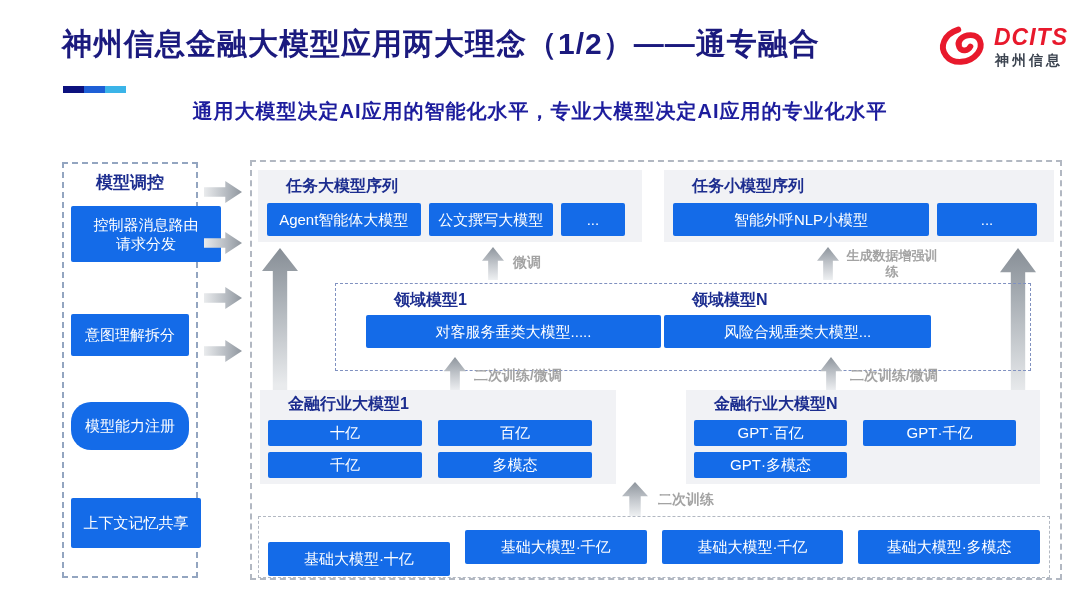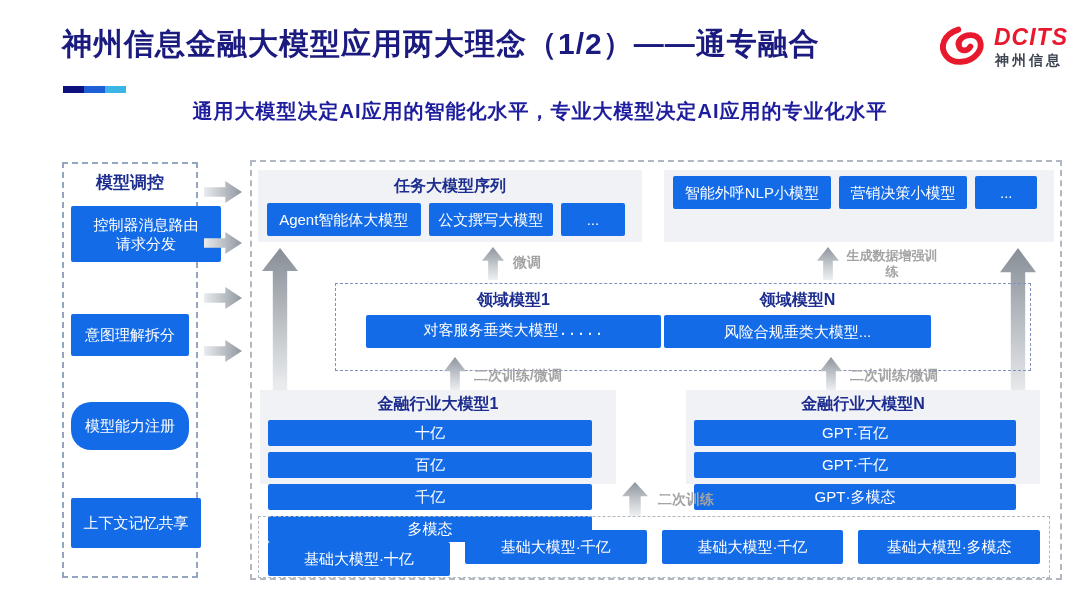--- a/index.html
+++ b/index.html
@@ -12,41 +12,41 @@
   .seg1{background:#0c117e;} .seg2{background:#1e5fd6;} .seg3{background:#3bb4e8;}
   .subtitle{position:absolute;left:0;right:0;top:98px;text-align:center;font-size:20px;font-weight:800;color:#1d1d9d;letter-spacing:1px;}
   .logo{position:absolute;left:936px;top:18px;width:136px;height:62px;}
   .logo svg{position:absolute;left:0;top:4px;}
   .logo-brand{position:absolute;left:58px;top:6px;font-size:23px;font-weight:800;font-style:italic;color:#e8192c;letter-spacing:1px;}
   .logo-company{position:absolute;left:59px;top:34px;font-size:14px;font-weight:700;color:#3c4450;letter-spacing:3px;}
 
   
   .pill{display:flex;align-items:center;justify-content:center;background:#146be8;color:#ffffff;
         font-size:15px;font-weight:500;border-radius:2px;text-align:center;line-height:1.3;}
-  .grp-hd{color:#1c2d8f;font-weight:800;font-size:16px;text-align:center;}
+  .grp-hd{color:#1c2d8f;font-weight:800;font-size:16px;text-align:left;padding-left:28px;}
   .arrow-label{position:absolute;color:#a3a3a3;font-weight:700;font-size:14px;white-space:nowrap;}
 
   .arr-up-s{position:absolute;background:linear-gradient(180deg,#8e959d 0%,#c6cacf 55%,#eef0f2 100%);
             clip-path:polygon(50% 0%,100% 42%,72% 42%,72% 100%,28% 100%,28% 42%,0% 42%);}
   .arr-up-tall{position:absolute;background:linear-gradient(180deg,#878e96 0%,#aab0b6 35%,#e9ebed 96%);
             clip-path:polygon(50% 0%,100% 16%,70% 16%,70% 100%,30% 100%,30% 16%,0% 16%);}
   .arr-right{position:absolute;background:linear-gradient(90deg,#e9ebed 0%,#b9bec4 55%,#8f969e 100%);
             clip-path:polygon(0% 28%,56% 28%,56% 0%,100% 50%,56% 100%,56% 72%,0% 72%);}
 
   
   .sidebar{position:absolute;left:62px;top:162px;width:136px;height:416px;border:2px dashed #93a5c0;box-sizing:border-box;}
   .sidebar-title{position:absolute;left:0;right:0;top:7px;text-align:center;font-size:17px;font-weight:800;color:#1c2d8f;}
   .sb-item{position:absolute;left:7px;width:118px;}
 
   
   .main{position:absolute;left:250px;top:160px;width:812px;height:420px;border:2px dashed #b2b8c2;box-sizing:border-box;}
   .group{position:absolute;background:#f1f2f5;}
   .group .grp-hd{margin-top:6px;}
   .row{display:flex;gap:8px;padding:6px 17px 0 9px;}
-  .grid2{display:grid;grid-template-columns:1fr;gap:6px 16px;padding:5px 24px 0 8px;}
+  .grid2{display:grid;grid-template-columns:1fr 1fr;gap:6px 16px;padding:5px 24px 0 8px;}
   .grid2 .pill{height:26px;}
   .dashed-box{position:absolute;border:1px dashed #8091c0;box-sizing:border-box;}
   .domain-hd{position:absolute;top:6px;font-size:16px;}
   .domain-pill{position:absolute;top:31px;height:33px;}
 </style>
 </head>
 <body>
 
 <div id="canvas">
 
@@ -86,39 +86,39 @@
   <div class="group" style="left:258px;top:170px;width:384px;height:72px;">
     <div class="grp-hd">任务大模型序列</div>
     <div class="row">
       <div class="pill" style="flex:158;height:33px;">Agent智能体大模型</div>
       <div class="pill" style="flex:128;height:33px;">公文撰写大模型</div>
       <div class="pill" style="flex:66;height:33px;">...</div>
     </div>
   </div>
 
   <div class="group" style="left:664px;top:170px;width:390px;height:72px;">
+    <div class="grp-hd">任务小模型序列</div>
     <div class="row">
       <div class="pill" style="flex:164;height:33px;">智能外呼NLP小模型</div>
-      <div class="pill" style="flex:134;height:33px;">营销决策小模型</div>
       <div class="pill" style="flex:64;height:33px;">...</div>
     </div>
   </div>
 
   <div class="arr-up-s" style="left:482px;top:247px;width:22px;height:33px;"></div>
   <div class="arrow-label" style="left:513px;top:254px;">微调</div>
 
   <div class="arr-up-s" style="left:817px;top:247px;width:22px;height:33px;"></div>
   <div class="arrow-label" style="left:845px;top:248px;width:94px;white-space:normal;text-align:center;font-size:13px;line-height:1.25;">生成数据增强训练</div>
 
   <div class="arr-up-tall" style="left:262px;top:248px;width:36px;height:143px;"></div>
   <div class="arr-up-tall" style="left:1000px;top:248px;width:36px;height:151px;"></div>
 
   <div class="dashed-box" style="left:335px;top:283px;width:696px;height:88px;">
     <div class="grp-hd domain-hd" style="left:30px;width:295px;">领域模型1</div>
-    <div class="pill domain-pill" style="left:30px;width:295px;font-family:Liberation Mono, monospace;">对客服务垂类大模型.....</div>
+    <div class="pill domain-pill" style="left:30px;width:295px;">对客服务垂类大模型.....</div>
     <div class="grp-hd domain-hd" style="left:328px;width:267px;">领域模型N</div>
     <div class="pill domain-pill" style="left:328px;width:267px;">风险合规垂类大模型...</div>
   </div>
 
   <div class="arr-up-s" style="left:444px;top:357px;width:22px;height:34px;"></div>
   <div class="arrow-label" style="left:474px;top:367px;">二次训练/微调</div>
   <div class="arr-up-s" style="left:820px;top:357px;width:22px;height:34px;"></div>
   <div class="arrow-label" style="left:850px;top:367px;">二次训练/微调</div>
 
   <div class="group" style="left:260px;top:390px;width:356px;height:94px;">

